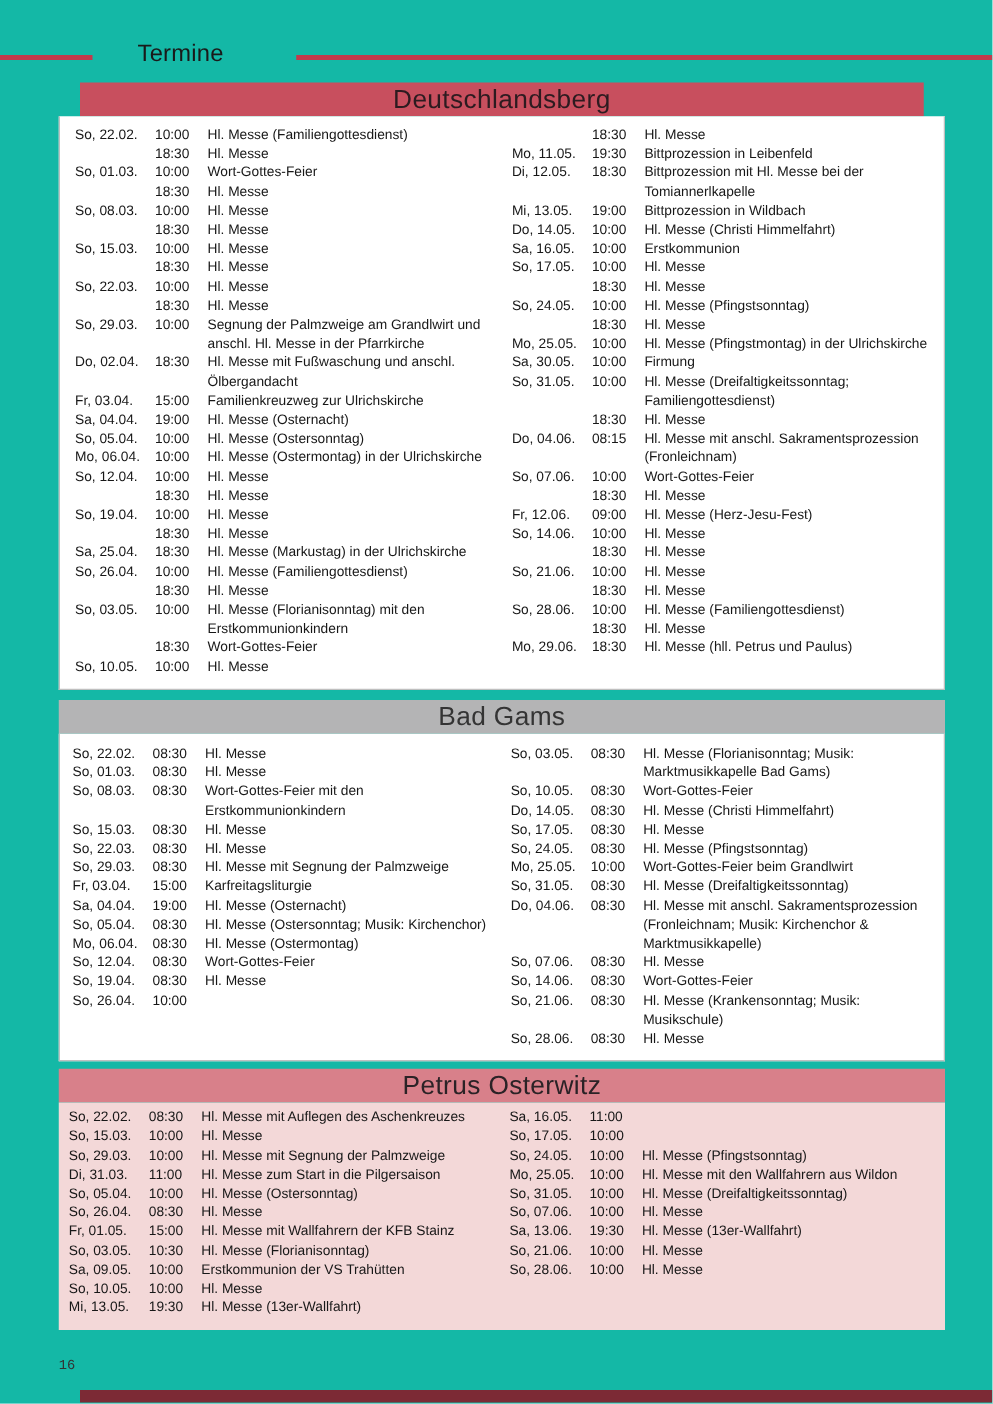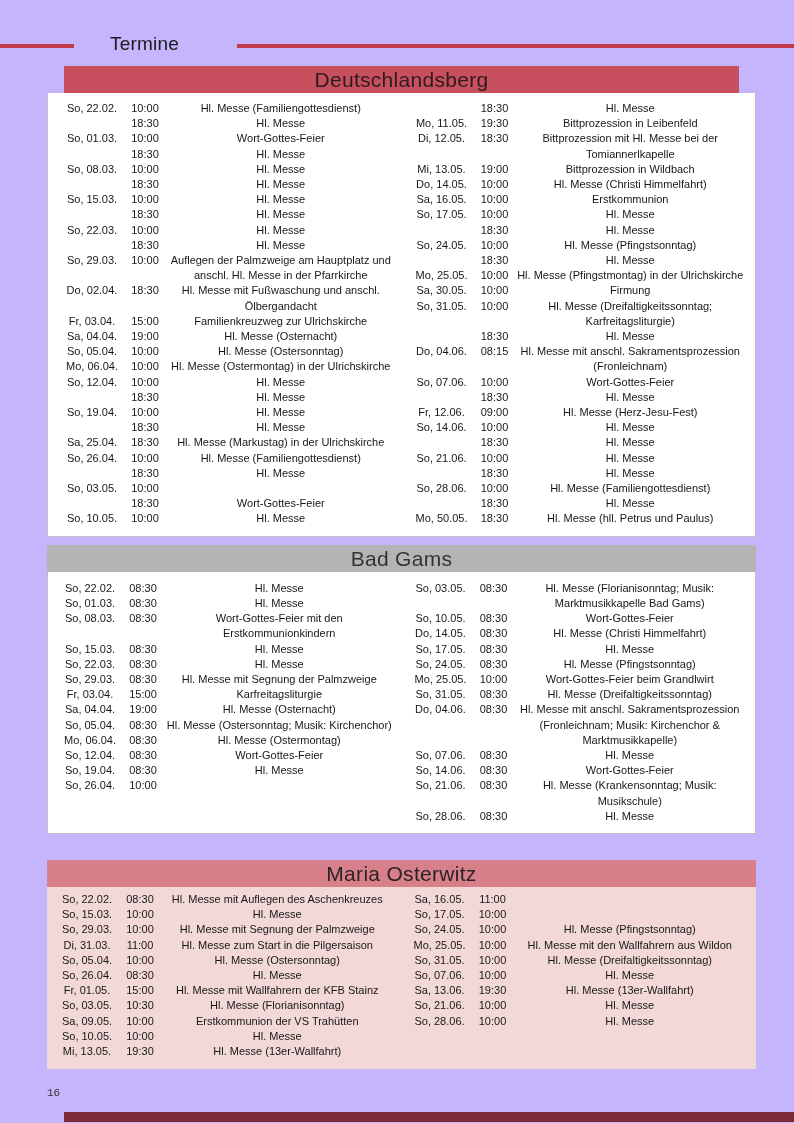--- a/index.html
+++ b/index.html
@@ -1,19 +1,19 @@
 <!DOCTYPE html>
 <html><head>
 <meta charset="utf-8">
 <style>
   * { margin:0; padding:0; box-sizing:border-box; }
   html,body { background:#ffffff; }
   .page {
     position:relative; width:794px; height:1123px;
-    background:#c4b5fd; overflow:hidden;
+    background:#14b8a6; overflow:hidden;
     font-family:"Liberation Sans", sans-serif;
     color:#171717;
     padding-left:10px;
   }
   
   .kicker-wrap { position:absolute; top:0; left:0; right:0; height:66px; }
   .rule { position:absolute; top:44px; height:4px; background:#c23a4c; }
   .rule-left { left:0; width:74px; }
   .rule-right { left:237px; right:0; }
   .kicker { position:absolute; left:110px; top:33px; font-size:19px; color:#1a1a1a; letter-spacing:0.2px; }
@@ -25,29 +25,29 @@
   .banner {
     height:27px; line-height:27px; text-align:center;
     font-size:21px; color:#2d1b20; letter-spacing:0.3px;
   }
   .sec-red .banner { margin:0 17px; background:#c84f5e; }
   .sec-gray .banner { background:#b4b4b5; color:#343434; }
   .sec-pink .banner { background:#d8808a; color:#2b2226; }
 
   .body {
     display:grid; grid-template-columns:1fr 1fr; column-gap:14px;
-    font-size:11px; line-height:15.2px;text-align:center;
+    font-size:11px; line-height:15.2px;
   }
   .sec-red .body, .sec-gray .body {
     background:#ffffff; border:1px solid #bfbfbf; border-top:none;
   }
   .sec-red .body  { padding:8px 10px 9px 12px; }
   .sec-gray .body { padding:9px 10px 9px 10px; }
   .sec-pink .body { background:#f3d8d8; padding:5px 10px 10px 8px; }
-  .sec-gray { margin-bottom:26px; }
+  .sec-gray { margin-bottom:6px; }
 
   .col { display:flex; flex-direction:column; }
   .row { display:grid; grid-template-columns:64px 42px 1fr; }
   .row .d, .row .t { white-space:nowrap; }
 
   
   .page-number { position:absolute; left:47px; top:1087px; font-size:11px; color:#333;font-family:Liberation Mono, monospace; }
   .bottom-bar { position:absolute; left:64px; right:0; top:1112px; height:10px; background:#7c2a35; }
 </style>
 </head>
@@ -113,21 +113,21 @@
               <span class="e">Hl. Messe</span>
             </div>
             <div class="row">
               <span class="d"></span>
               <span class="t">18:30</span>
               <span class="e">Hl. Messe</span>
             </div>
             <div class="row">
               <span class="d">So, 29.03.</span>
               <span class="t">10:00</span>
-              <span class="e">Auflegen der Palmzweige am Hauptplatz und anschl. Hl. Messe in der Pfarrkirche</span>
+              <span class="e">Segnung der Palmzweige am Grandlwirt und anschl. Hl. Messe in der Pfarrkirche</span>
             </div>
             <div class="row">
               <span class="d">Do, 02.04.</span>
               <span class="t">18:30</span>
               <span class="e">Hl. Messe mit Fußwaschung und anschl. Ölbergandacht</span>
             </div>
             <div class="row">
               <span class="d">Fr, 03.04.</span>
               <span class="t">15:00</span>
               <span class="e">Familienkreuzweg zur Ulrichskirche</span>
@@ -178,20 +178,21 @@
               <span class="e">Hl. Messe (Familiengottesdienst)</span>
             </div>
             <div class="row">
               <span class="d"></span>
               <span class="t">18:30</span>
               <span class="e">Hl. Messe</span>
             </div>
             <div class="row">
               <span class="d">So, 03.05.</span>
               <span class="t">10:00</span>
+              <span class="e">Hl. Messe (Florianisonntag) mit den Erstkommunionkindern</span>
             </div>
             <div class="row">
               <span class="d"></span>
               <span class="t">18:30</span>
               <span class="e">Wort-Gottes-Feier</span>
             </div>
             <div class="row">
               <span class="d">So, 10.05.</span>
               <span class="t">10:00</span>
               <span class="e">Hl. Messe</span>
@@ -254,21 +255,21 @@
               <span class="e">Hl. Messe (Pfingstmontag) in der Ulrichskirche</span>
             </div>
             <div class="row">
               <span class="d">Sa, 30.05.</span>
               <span class="t">10:00</span>
               <span class="e">Firmung</span>
             </div>
             <div class="row">
               <span class="d">So, 31.05.</span>
               <span class="t">10:00</span>
-              <span class="e">Hl. Messe (Dreifaltigkeitssonntag; Karfreitagsliturgie)</span>
+              <span class="e">Hl. Messe (Dreifaltigkeitssonntag; Familiengottesdienst)</span>
             </div>
             <div class="row">
               <span class="d"></span>
               <span class="t">18:30</span>
               <span class="e">Hl. Messe</span>
             </div>
             <div class="row">
               <span class="d">Do, 04.06.</span>
               <span class="t">08:15</span>
               <span class="e">Hl. Messe mit anschl. Sakramentsprozession (Fronleichnam)</span>
@@ -312,21 +313,21 @@
               <span class="d">So, 28.06.</span>
               <span class="t">10:00</span>
               <span class="e">Hl. Messe (Familiengottesdienst)</span>
             </div>
             <div class="row">
               <span class="d"></span>
               <span class="t">18:30</span>
               <span class="e">Hl. Messe</span>
             </div>
             <div class="row">
-              <span class="d">Mo, 50.05.</span>
+              <span class="d">Mo, 29.06.</span>
               <span class="t">18:30</span>
               <span class="e">Hl. Messe (hll. Petrus und Paulus)</span>
             </div>
           </div>
       </div>
     </div>
 
     <div class="section sec-gray">
       <div class="banner" style="background: rgb(180, 180, 181);">Bad Gams</div>
       <div class="body">
@@ -455,21 +456,21 @@
             <div class="row">
               <span class="d">So, 28.06.</span>
               <span class="t">08:30</span>
               <span class="e">Hl. Messe</span>
             </div>
           </div>
       </div>
     </div>
 
     <div class="section sec-pink">
-      <div class="banner" style="background: rgb(216, 128, 138);">Maria Osterwitz</div>
+      <div class="banner" style="background: rgb(216, 128, 138);">Petrus Osterwitz</div>
       <div class="body" style="background: rgb(243, 216, 216);">
         <div class="col">
             <div class="row">
               <span class="d">So, 22.02.</span>
               <span class="t">08:30</span>
               <span class="e">Hl. Messe mit Auflegen des Aschenkreuzes</span>
             </div>
             <div class="row">
               <span class="d">So, 15.03.</span>
               <span class="t">10:00</span>

